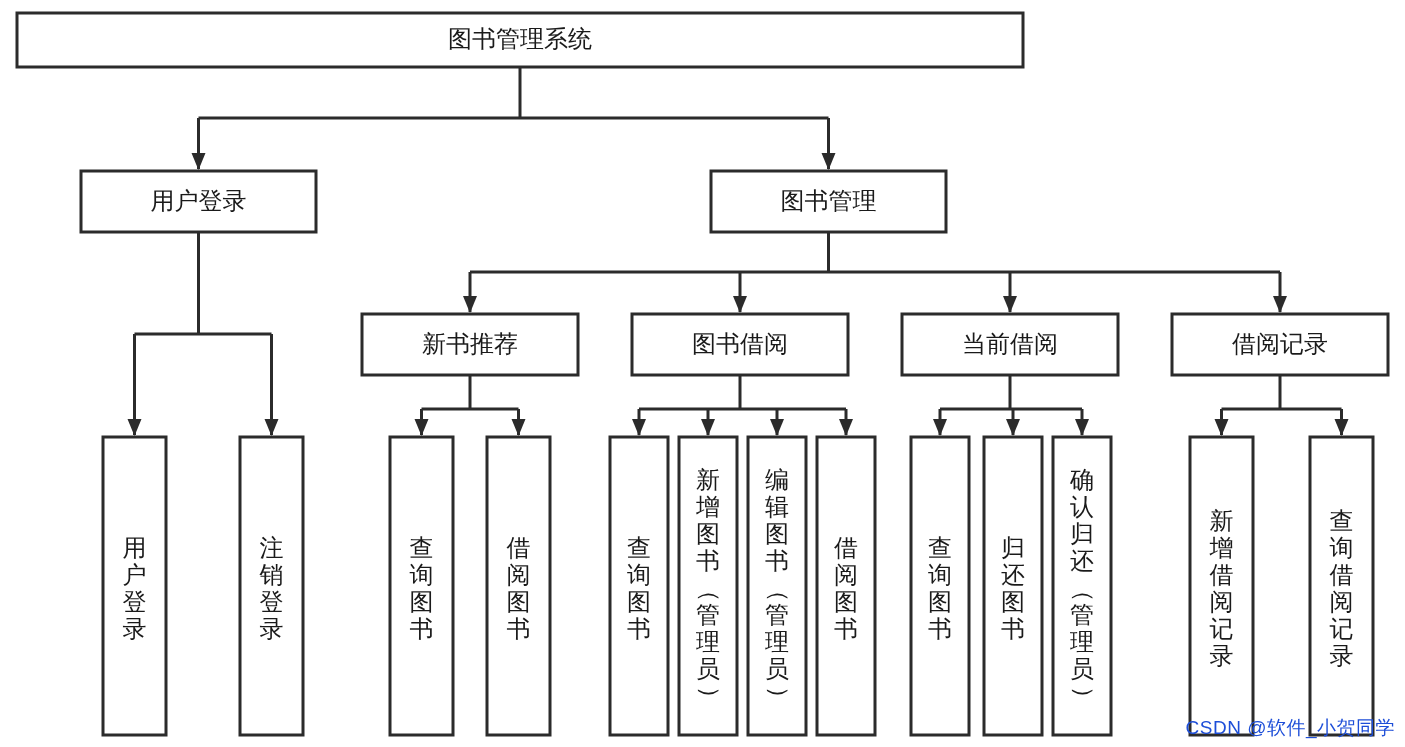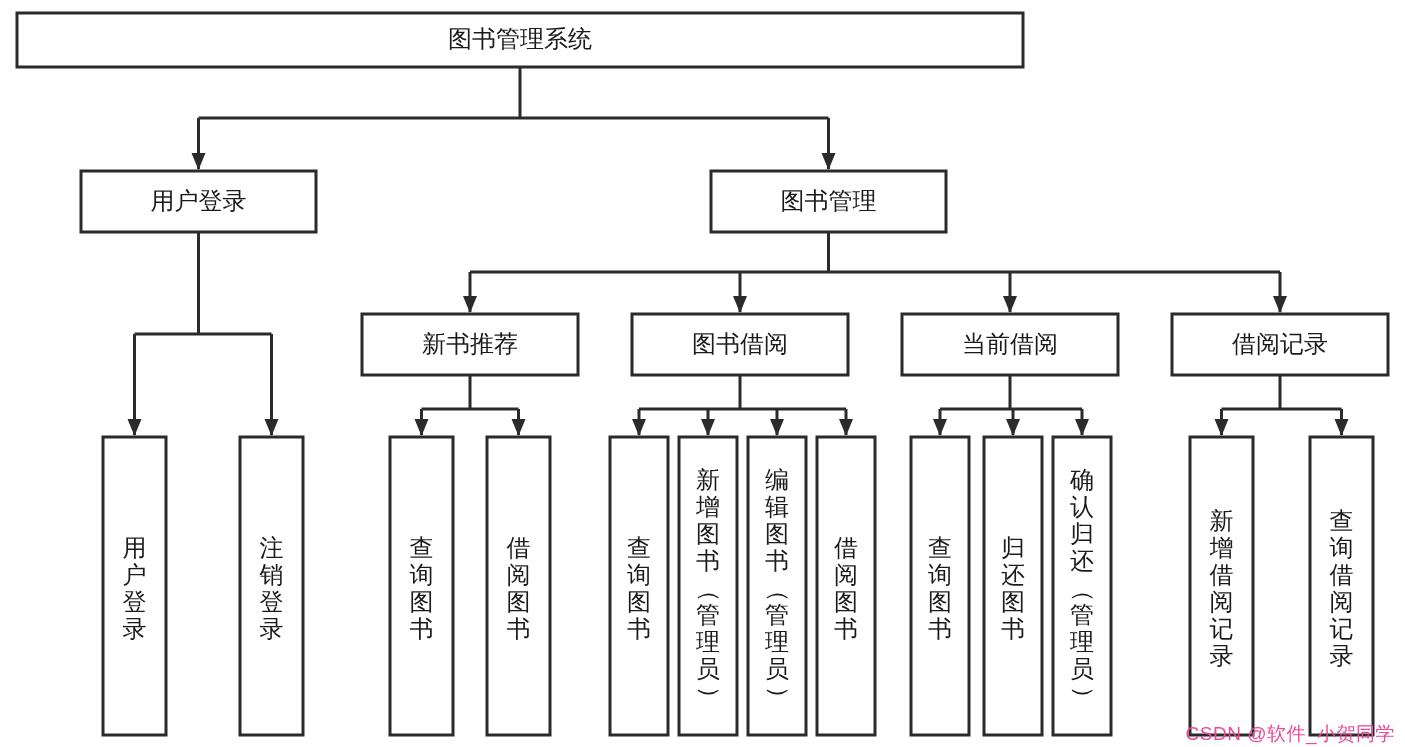--- a/index.html
+++ b/index.html
@@ -12,23 +12,23 @@
   .node-rect{fill:#ffffff;stroke:#2b2b2b;stroke-width:3;}
   .link{stroke:#2b2b2b;stroke-width:3;fill:none;}
   .arrow-head{fill:#2b2b2b;stroke:none;}
   .node-label{
     font-family:"Liberation Sans","DejaVu Sans",sans-serif;
     fill:#1a1a1a;font-size:24px;
     dominant-baseline:middle;text-anchor:middle;
     white-space:pre;
   }
   .watermark{
-    position:absolute;right:10px;bottom:0;
+    position:absolute;right:10px;bottom:6px;
     font-family:"Liberation Sans","DejaVu Sans",sans-serif;
-    font-size:19px;color:#ec4899;letter-spacing:0.5px;
+    font-size:19px;color:#1d4ed8;letter-spacing:0.5px;
     pointer-events:none;user-select:none;
   }
 </style>
 </head>
 <body>
 
 <svg id="diagram" viewBox="0 0 1405 747" xmlns="http://www.w3.org/2000/svg">
   <g id="links-layer">
       <path d="M520,67 L520,118" class="link"></path>
       <path d="M198.5,118 L828.5,118" class="link"></path>

